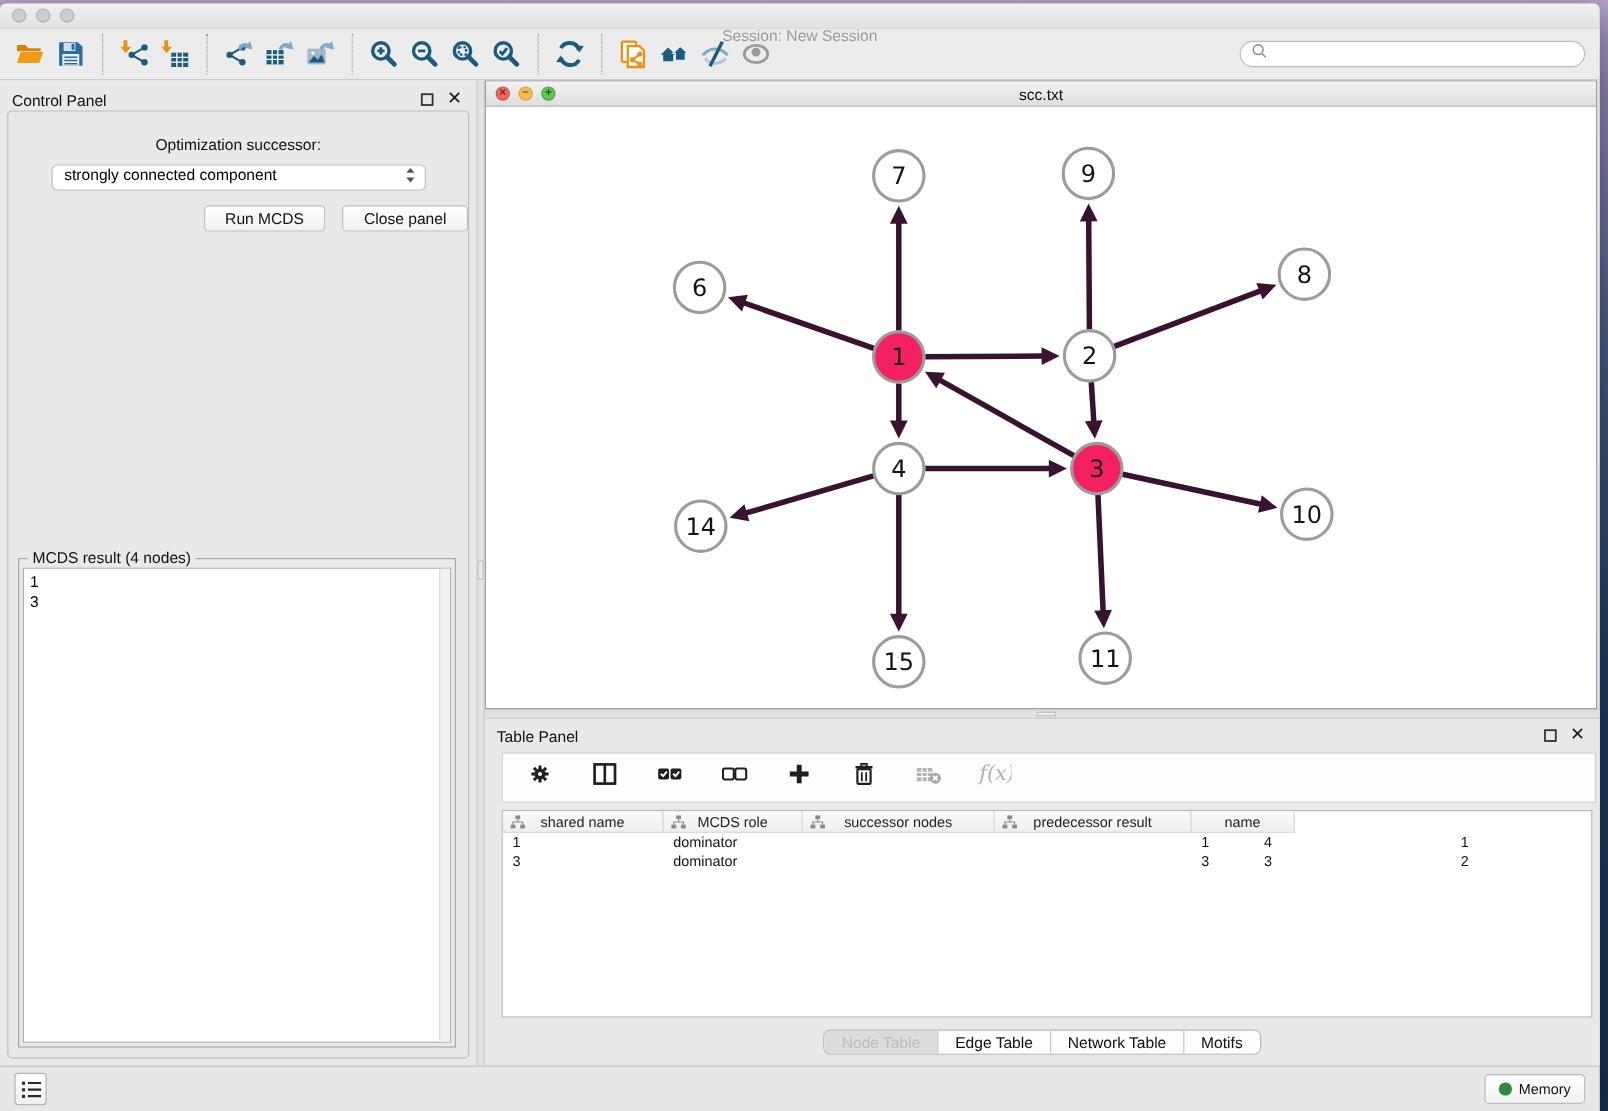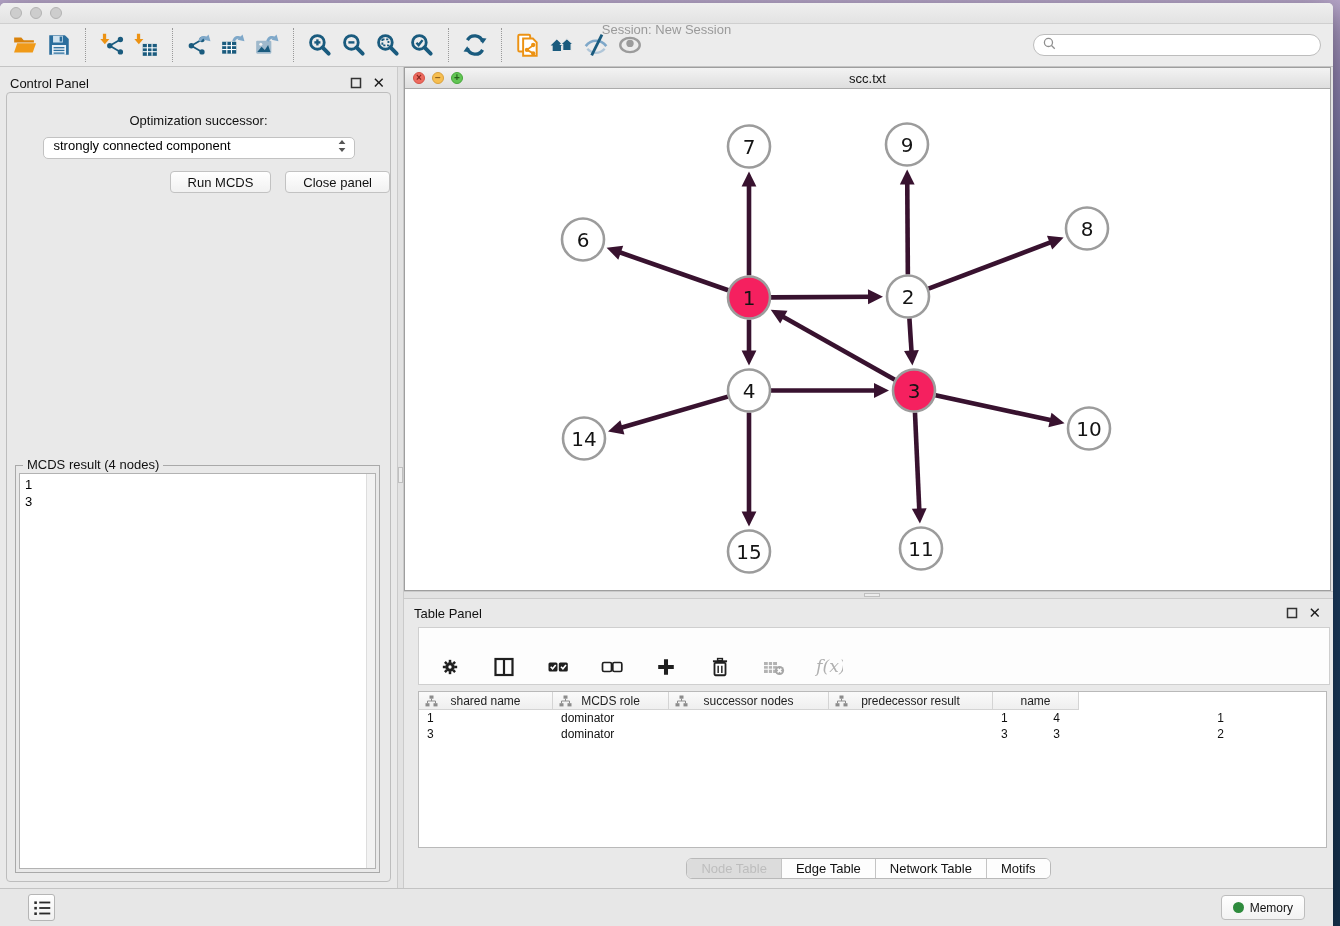--- a/index.html
+++ b/index.html
@@ -90,38 +90,38 @@
   .nf-canvas svg { position:absolute; inset:0; width:100%; height:100%; }
 
   .h-splitter { height:8px; flex:none; background:#e2e2e2; border-top:1px solid #cacaca;
     border-bottom:1px solid #cacaca; position:relative; }
   .grip-h { position:absolute; left:460px; top:1px; width:16px; height:4px;
     background:#ececec; border:1px solid #bfbfbf; }
 
   
   .table-panel { flex:1; display:flex; flex-direction:column; background:#e9e9e9; min-height:0; }
   .tp-header { height:24px; display:flex; align-items:center; padding:4px 12px 0 10px; flex:none; }
-  .tp-toolbar { height:58px; flex:none; margin:4px 3px 0 14px; background:#fdfdfd;
-    border:1px solid #cfcfcf; display:flex; align-items:flex-end; padding-left:12px; gap:16px; }
+  .tp-toolbar { height:42px; flex:none; margin:4px 3px 0 14px; background:#fdfdfd;
+    border:1px solid #cfcfcf; display:flex; align-items:flex-start; padding-left:12px; gap:16px; }
   .tp-tool { width:38px; height:34px; display:flex; align-items:center; justify-content:center; }
   .tbl-wrap { flex:1; margin:6px 6px 0 14px; background:#fff; border:1px solid #b9b9b9;
     position:relative; overflow:hidden; }
   .tbl-header { position:absolute; top:0; left:0; height:18px; display:flex;
     background:linear-gradient(#fafafa,#efefef); border-bottom:1px solid #d4d4d4; }
   .th-cell { position:relative; height:18px; border-right:1px solid #d4d4d4;
     display:flex; align-items:center; justify-content:center; font-size:12px; color:#222; }
   .th-cell .col-ic { position:absolute; left:6px; top:3px; }
   .tbl-body { position:absolute; top:18px; left:0; right:0; }
   .tbl-row { position:relative; height:16px; }
   .tbl-row span { position:absolute; top:1px; font-size:12px; color:#111; white-space:nowrap; }
   .tp-tabs { height:40px; flex:none; display:flex; align-items:center; justify-content:center; }
 
   
   .status-bar { height:38px; flex:none; background:#e7e7e7; border-top:1px solid #c3c3c3;
-    display:flex; align-items:center; padding:0 24px; }
+    display:flex; align-items:center; padding:0 8px; }
   .list-btn { width:27px; height:27px; margin-left:4px; background:linear-gradient(#fff,#f0f0f0);
     border:1px solid #b5b5b5; border-radius:3px; display:flex; align-items:center; justify-content:center; }
   .memory-btn { margin-left:auto; margin-right:4px; height:25px; padding:0 11px;
     background:linear-gradient(#fff,#f2f2f2); border:1px solid #bdbdbd; border-radius:4px;
     display:flex; align-items:center; gap:6px; font-size:12px; color:#111; }
   .mem-dot { width:11px; height:11px; border-radius:50%; background:#2e8b3d; }
 </style>
 </head>
 <body>
 

